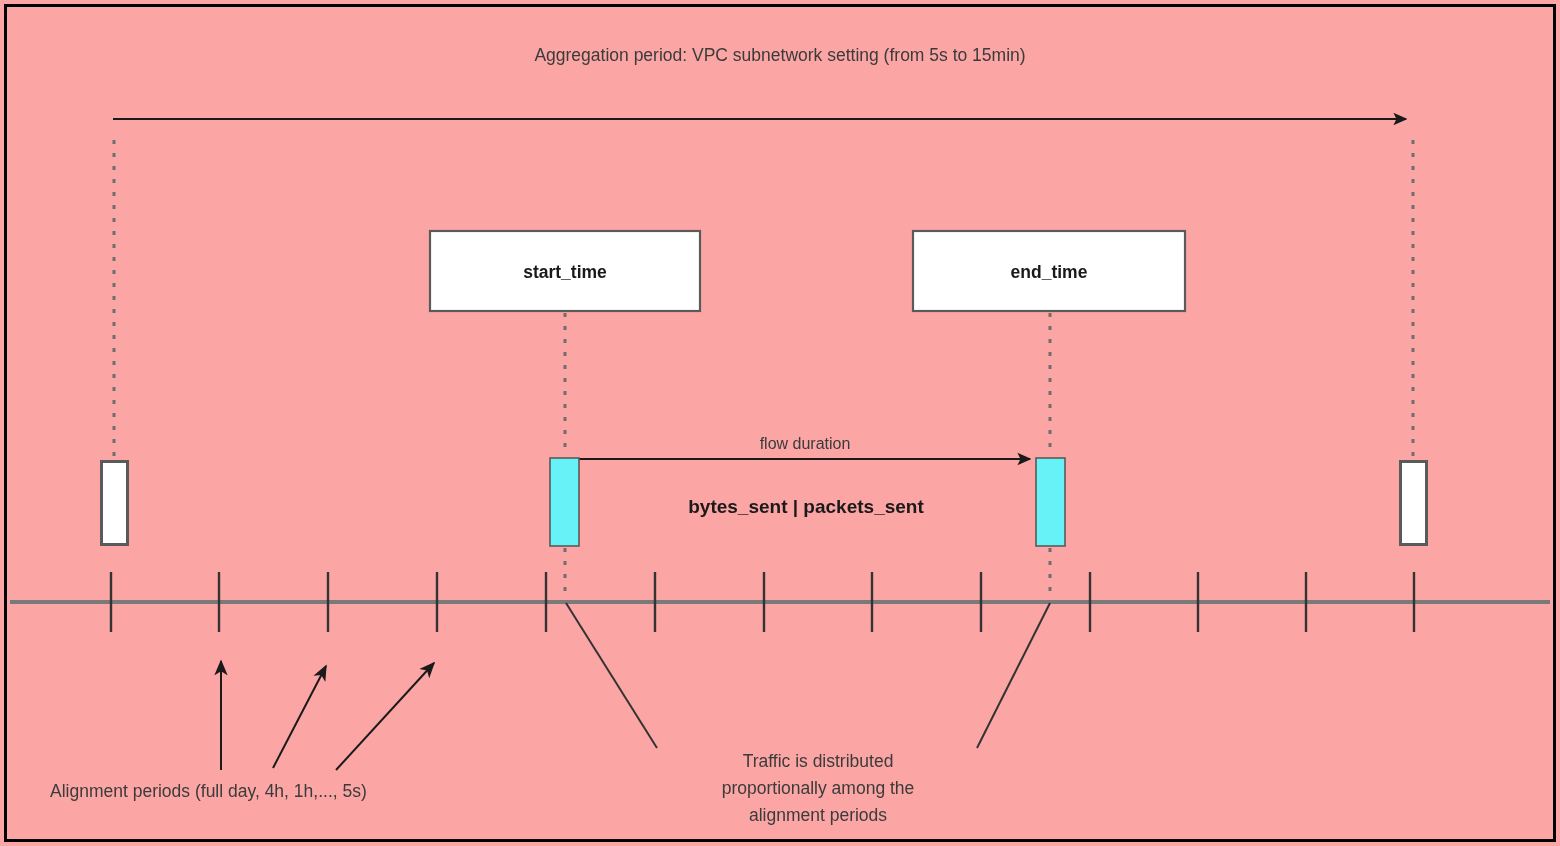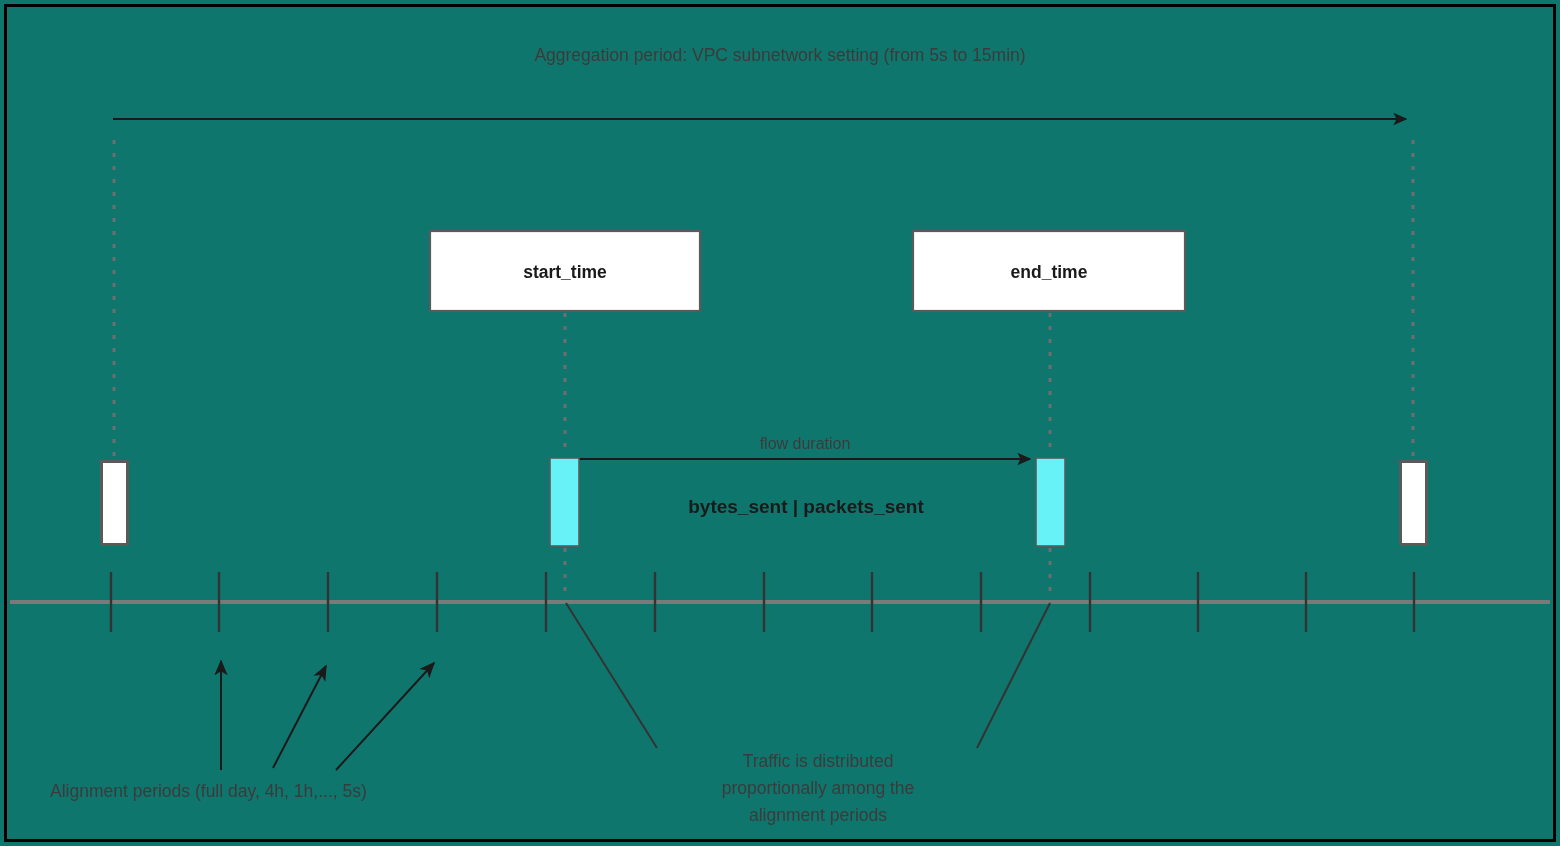--- a/index.html
+++ b/index.html
@@ -10,21 +10,21 @@
   body {
     width: 1560px;
     height: 846px;
     font-family: "Liberation Sans", sans-serif;
     overflow: hidden;
   }
   #diagram-root {
     position: relative;
     width: 1560px;
     height: 846px;
-    background: #0f766e;
+    background: #fca5a5;
   }
   #diagram-svg {
     display: block;
     width: 1560px;
     height: 846px;
   }
   .frame-border {
     fill: none;
     stroke: #000000;
     stroke-width: 3;

